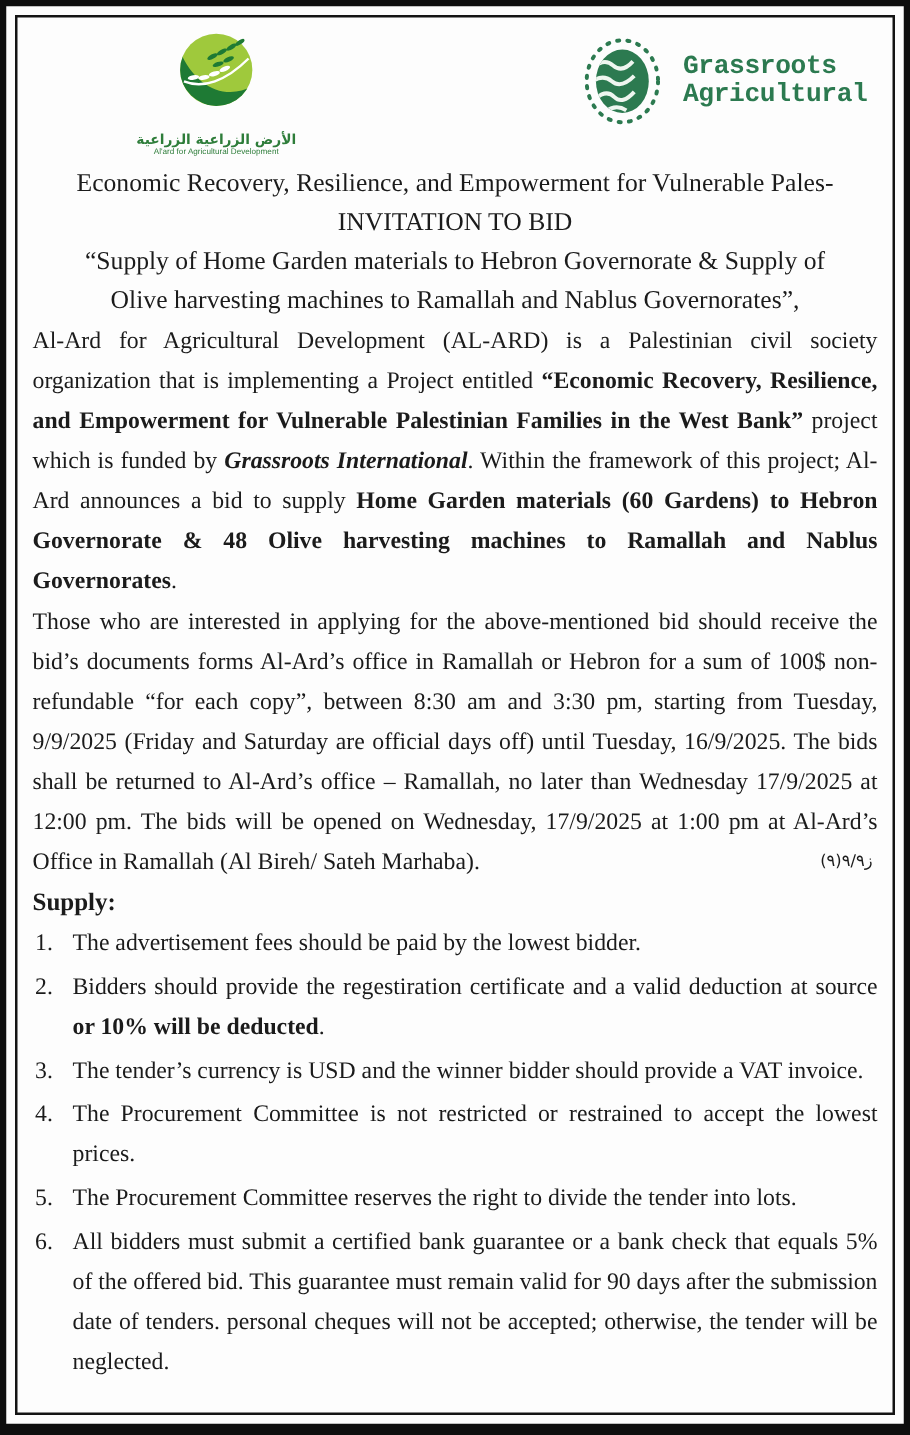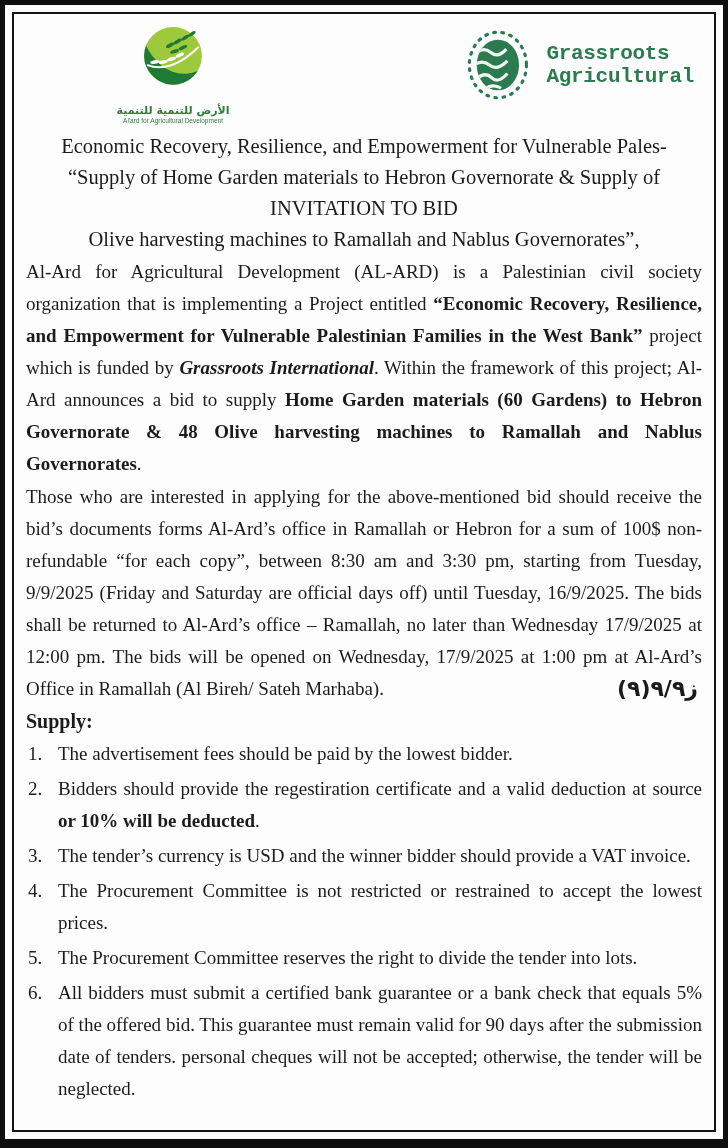--- a/index.html
+++ b/index.html
@@ -25,21 +25,21 @@
   
   .title-block{text-align:center;margin-top:4px;}
   .t-line{font-weight:normal;font-size:20.5px;line-height:31px;white-space:nowrap;}
   
   .para{font-size:19px;line-height:32px;text-align:justify;margin:1px 0 0 0;}
   .b{font-weight:bold;}
   .bi{font-weight:bold;font-style:italic;}
   .rel{position:relative;}
   .arabic-note{
     position:absolute;right:4px;bottom:0px;
-    font-family:"DejaVu Sans", sans-serif;font-size:22px;font-weight:bold;direction:rtl;
+    font-family:"DejaVu Sans", sans-serif;font-size:13px;font-weight:normal;direction:rtl;
   }
   .notes-heading{font-weight:bold;font-size:20px;line-height:33px;}
   .note{display:flex;margin-bottom:3px;font-size:19px;line-height:32px;}
   .note .num{width:32px;flex:0 0 32px;padding-left:2px;box-sizing:border-box;}
   .note .ntext{flex:1;text-align:justify;}
 </style>
 </head>
 <body>
 
 <div class="page">
@@ -66,21 +66,21 @@
             <ellipse cx="52" cy="36" rx="6" ry="2.4" transform="rotate(-18 52 36)"></ellipse>
             <ellipse cx="63" cy="31" rx="6" ry="2.4" transform="rotate(-24 63 31)"></ellipse>
           </g>
           <g fill="#ffffff">
             <ellipse cx="26" cy="50" rx="6" ry="2.4" transform="rotate(-10 26 50)"></ellipse>
             <ellipse cx="37" cy="50" rx="6" ry="2.4" transform="rotate(-8 37 50)"></ellipse>
             <ellipse cx="48" cy="46" rx="6" ry="2.4" transform="rotate(-16 48 46)"></ellipse>
             <ellipse cx="59" cy="41" rx="6" ry="2.4" transform="rotate(-24 59 41)"></ellipse>
           </g>
         </svg>
-        <div class="alard-ar">الأرض للتنمية للتنمية</div>
+        <div class="alard-ar">الأرض الزراعية الزراعية</div>
         <div class="alard-en">Al'ard for Agricultural Development</div>
       </div>
 
       <div class="grassroots">
         <svg width="74" height="74" viewBox="0 0 70 70">
           <defs>
               <clipPath id="gc">
                 <ellipse cx="33" cy="35" rx="20" ry="24"></ellipse>
               </clipPath>
             </defs>
@@ -95,22 +95,22 @@
         </svg>
         <div class="gr-text">
           <div>Grassroots</div>
           <div>Agricultural</div>
         </div>
       </div>
     </header>
 
     <div class="title-block">
       <div class="t-line">Economic Recovery, Resilience, and Empowerment for Vulnerable Pales-</div>
+      <div class="t-line">INVITATION TO BID</div>
       <div class="t-line">“Supply of Home Garden materials to Hebron Governorate &amp; Supply of</div>
-      <div class="t-line">INVITATION TO BID</div>
       <div class="t-line">Olive harvesting machines to Ramallah and Nablus Governorates”,</div>
     </div>
 
     <p class="para"><span>Al-Ard for Agricultural Development (AL-ARD) is a Palestinian civil society organization that is implementing a Project entitled </span><span class="b">“Economic Recovery, Resilience, and Empowerment for Vulnerable Palestinian Families in the West Bank”</span><span> project which is funded by </span><span class="bi">Grassroots International</span><span>. Within the framework of this project; Al-Ard announces a bid to supply </span><span class="b">Home Garden materials (60 Gardens) to Hebron Governorate &amp; 48 Olive harvesting machines to Ramallah and Nablus Governorates</span><span>.</span></p>
 
     <div class="para rel">
       <span>Those who are interested in applying for the above-mentioned bid should receive the bid’s documents forms Al-Ard’s office in Ramallah or Hebron for a sum of 100$ non-refundable “for each copy”, between 8:30 am and 3:30 pm, starting from Tuesday, 9/9/2025 (Friday and Saturday are official days off) until Tuesday, 16/9/2025. The bids shall be returned to Al-Ard’s office – Ramallah, no later than Wednesday 17/9/2025 at 12:00 pm. The bids will be opened on Wednesday, 17/9/2025 at 1:00 pm at Al-Ard’s Office in Ramallah (Al Bireh/ Sateh Marhaba).</span>
       <span class="arabic-note" dir="rtl">ز٩/٩(٩)</span>
     </div>
 

